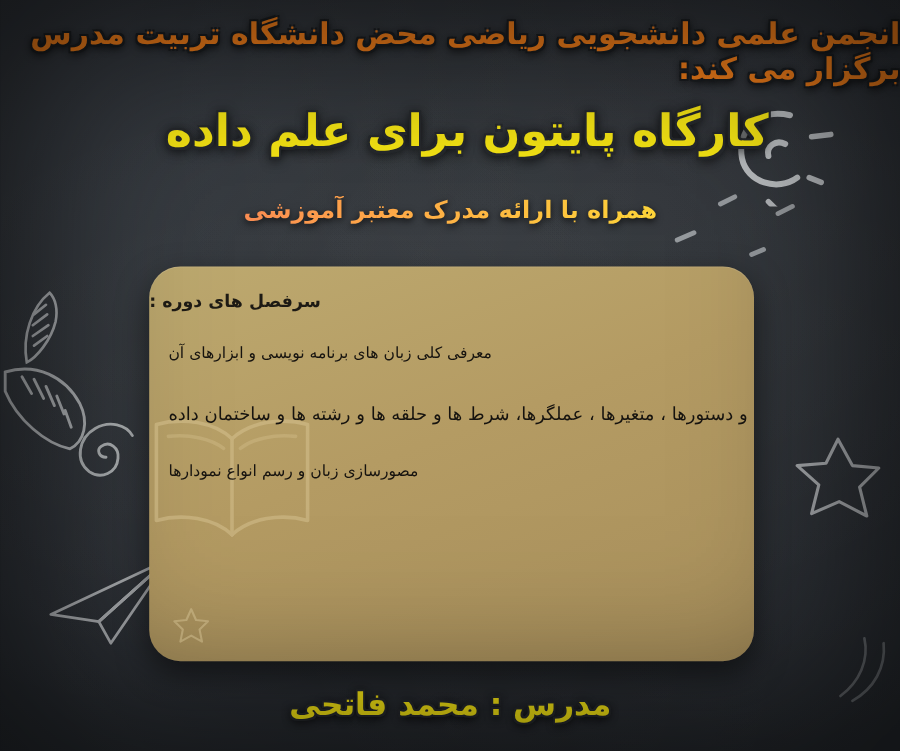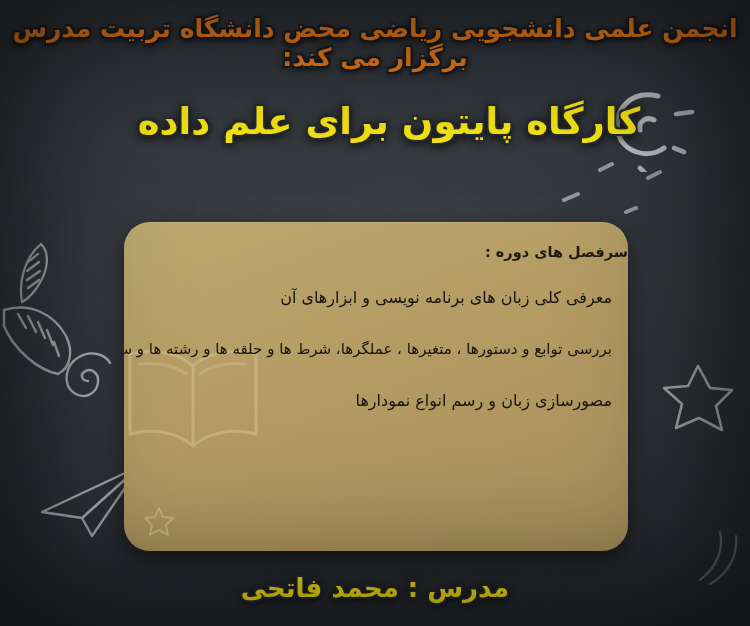--- a/index.html
+++ b/index.html
@@ -38,37 +38,37 @@
   }
 
   .doodle { position: absolute; pointer-events: none; opacity: 0.82; }
 
   
   .headline {
     position: absolute;
     top: 14px;
     left: 0;
     right: 0;
-    text-align: center;
+    text-align: right;
     font-size: 25px;
     font-weight: bold;
     color: #f07d1a;
     letter-spacing: -0.3px;
     text-shadow:
       -1.6px -1.6px 0 #1a1d20,
        1.6px -1.6px 0 #1a1d20,
       -1.6px  1.6px 0 #1a1d20,
        1.6px  1.6px 0 #1a1d20,
        0 0 6px rgba(0,0,0,0.85),
        0 3px 7px rgba(0,0,0,0.6);
   }
 
   .main-title {
     position: absolute;
-    top: 100px;
+    top: 88px;
     left: 0;
     right: 0;
     text-align: center;
     font-size: 37px;
     font-weight: bold;
     color: #f7e614;
     letter-spacing: -0.5px;
     text-shadow:
       -1.8px -1.8px 0 #26292d,
        1.8px -1.8px 0 #26292d,
@@ -127,32 +127,32 @@
     box-shadow: 0 10px 26px rgba(0,0,0,0.5), inset 0 1px 0 rgba(255,255,255,0.10);
     overflow: hidden;
   }
   .card-inner {
     position: relative;
     width: 100%;
     height: 100%;
     z-index: 2;
     display: flex;
     flex-direction: column;
-    align-items: flex-start;
+    align-items: flex-end;
     padding-top: 22px;
     box-sizing: border-box;
   }
   .card-heading {
     font-size: 14.5px;
     font-weight: bold;
     color: #1d1a14;
     margin-bottom: 26px;
   }
   .syllabus-line {
-    font-size: 16px;
+    font-size: 13px;
     color: #16130f;
     text-align: center;
     line-height: 1.5;
     padding: 0 16px;
     margin-bottom: 28px;
     white-space: nowrap;
   }
   .syllabus-line.tight { font-size: 15px; }
 
   .card-book {
@@ -236,20 +236,21 @@
     <g fill="none" stroke="#dfe3e6" stroke-width="2.2" stroke-linecap="round" opacity="0.4">
       <path d="M10 60 C26 48 34 30 30 12"></path>
       <path d="M20 64 C38 54 48 36 46 16"></path>
     </g>
   </svg>
 
   <div class="headline">انجمن علمی دانشجویی ریاضی محض دانشگاه تربیت مدرس برگزار می کند:</div>
 
   <div class="main-title">کارگاه پایتون برای علم داده</div>
 
+  <div class="subtitle">همراه با ارائه مدرک معتبر آموزشی</div>
 
   <div class="card">
 
     <svg class="card-book" viewBox="0 0 150 130">
       <g fill="none" stroke="#d7c392" stroke-width="3" stroke-linecap="round" stroke-linejoin="round">
         <path d="M75 36 C60 22 34 18 12 24 L12 104 C34 98 60 102 75 116"></path>
         <path d="M75 36 C90 22 116 18 138 24 L138 104 C116 98 90 102 75 116"></path>
         <path d="M75 36 L75 116"></path>
         <path d="M22 34 C40 32 58 36 68 44" opacity="0.7"></path>
         <path d="M128 34 C110 32 92 36 82 44" opacity="0.7"></path>

